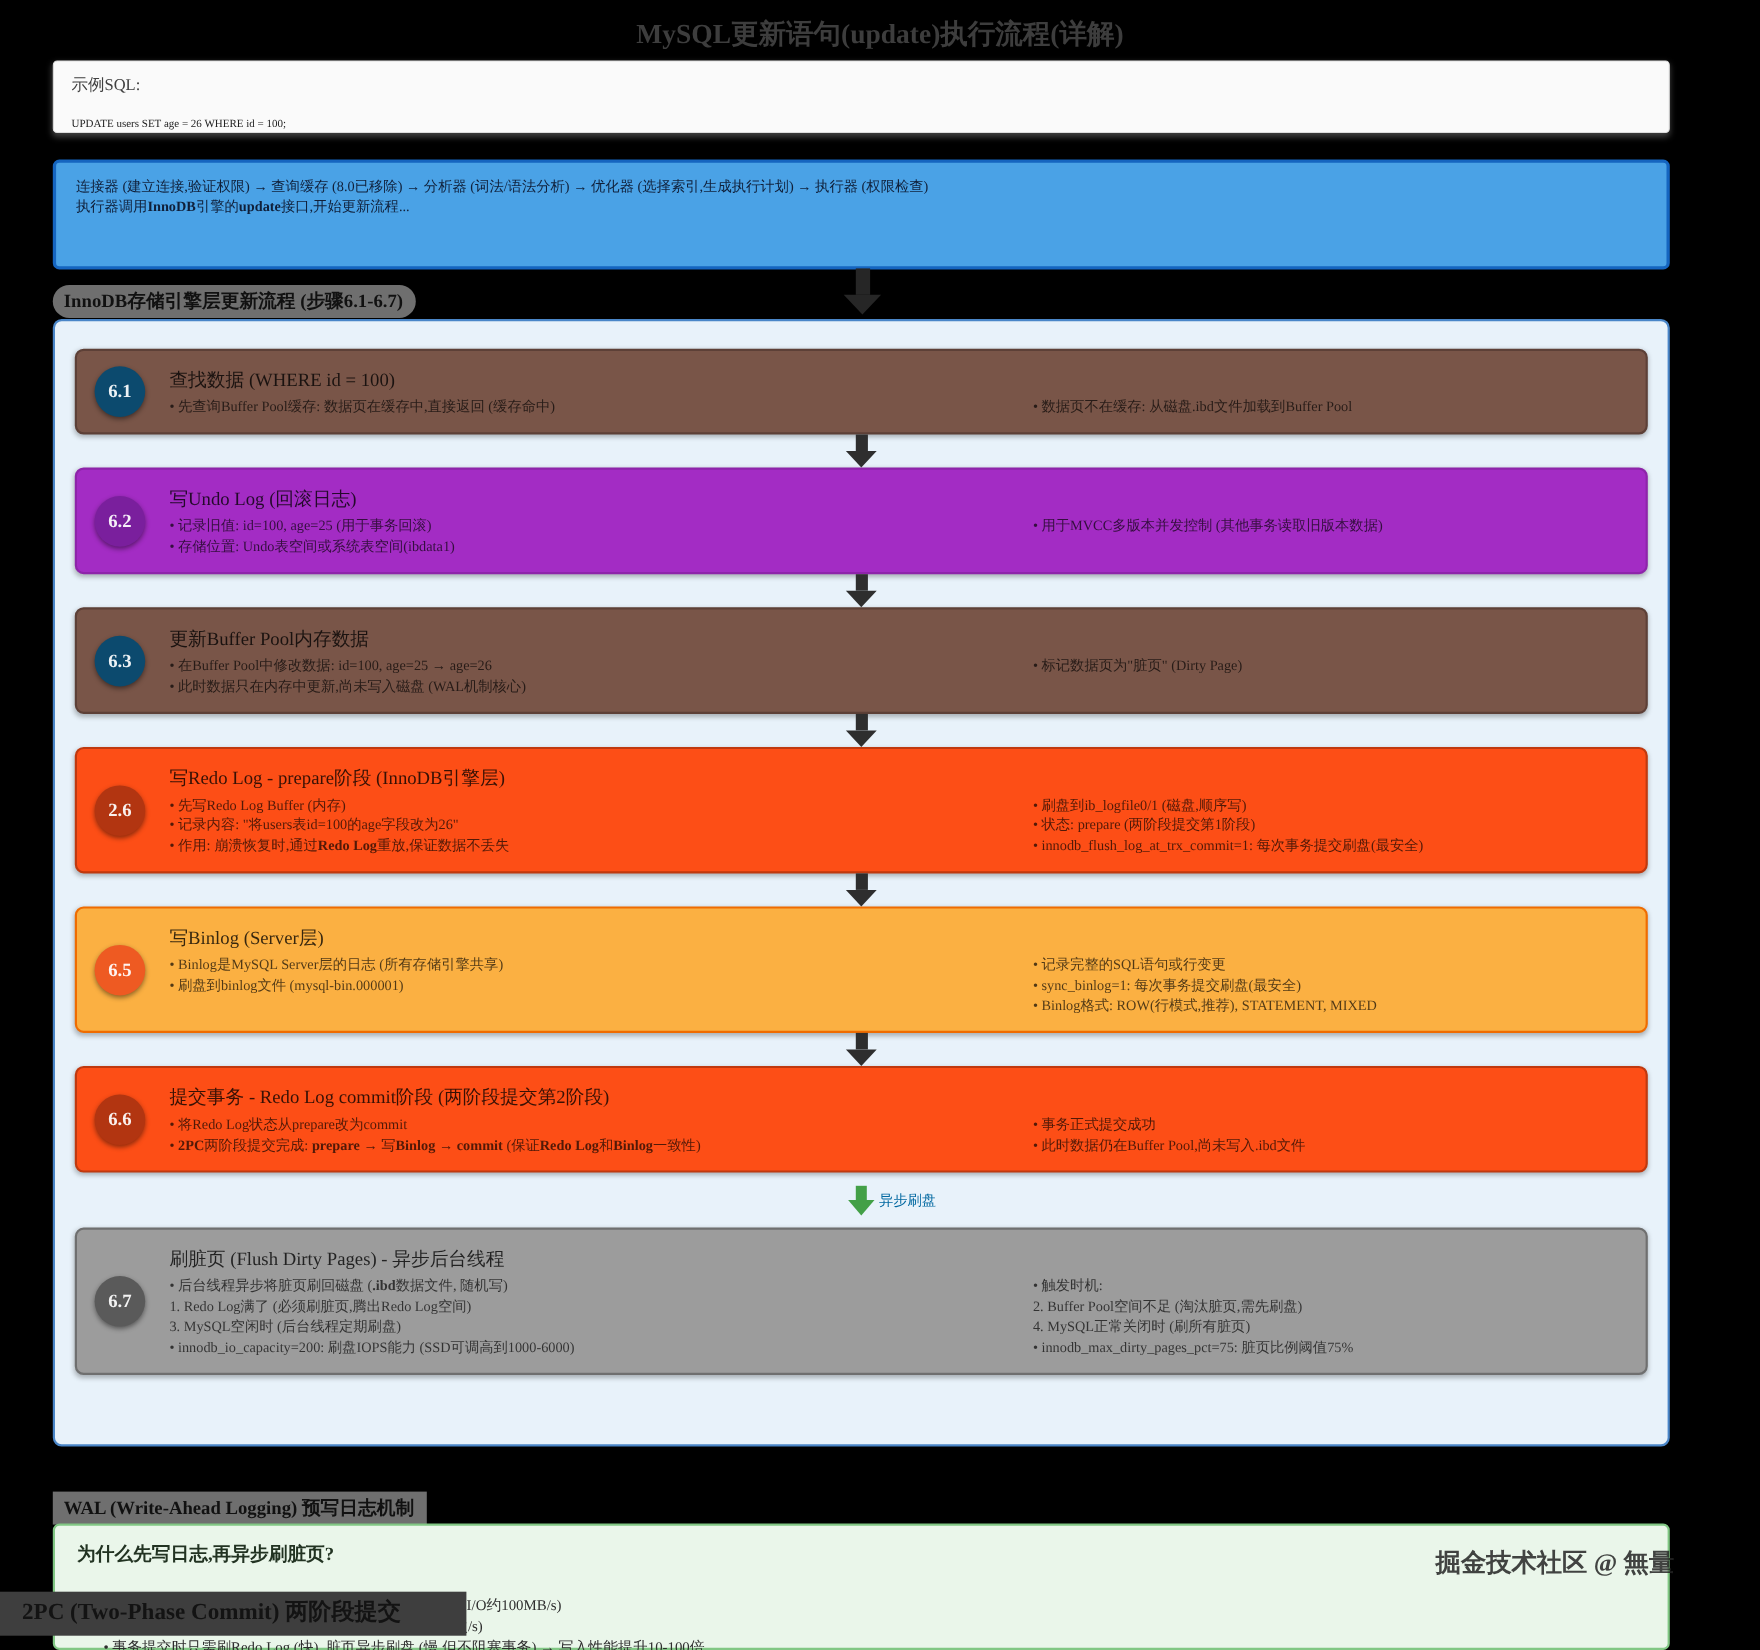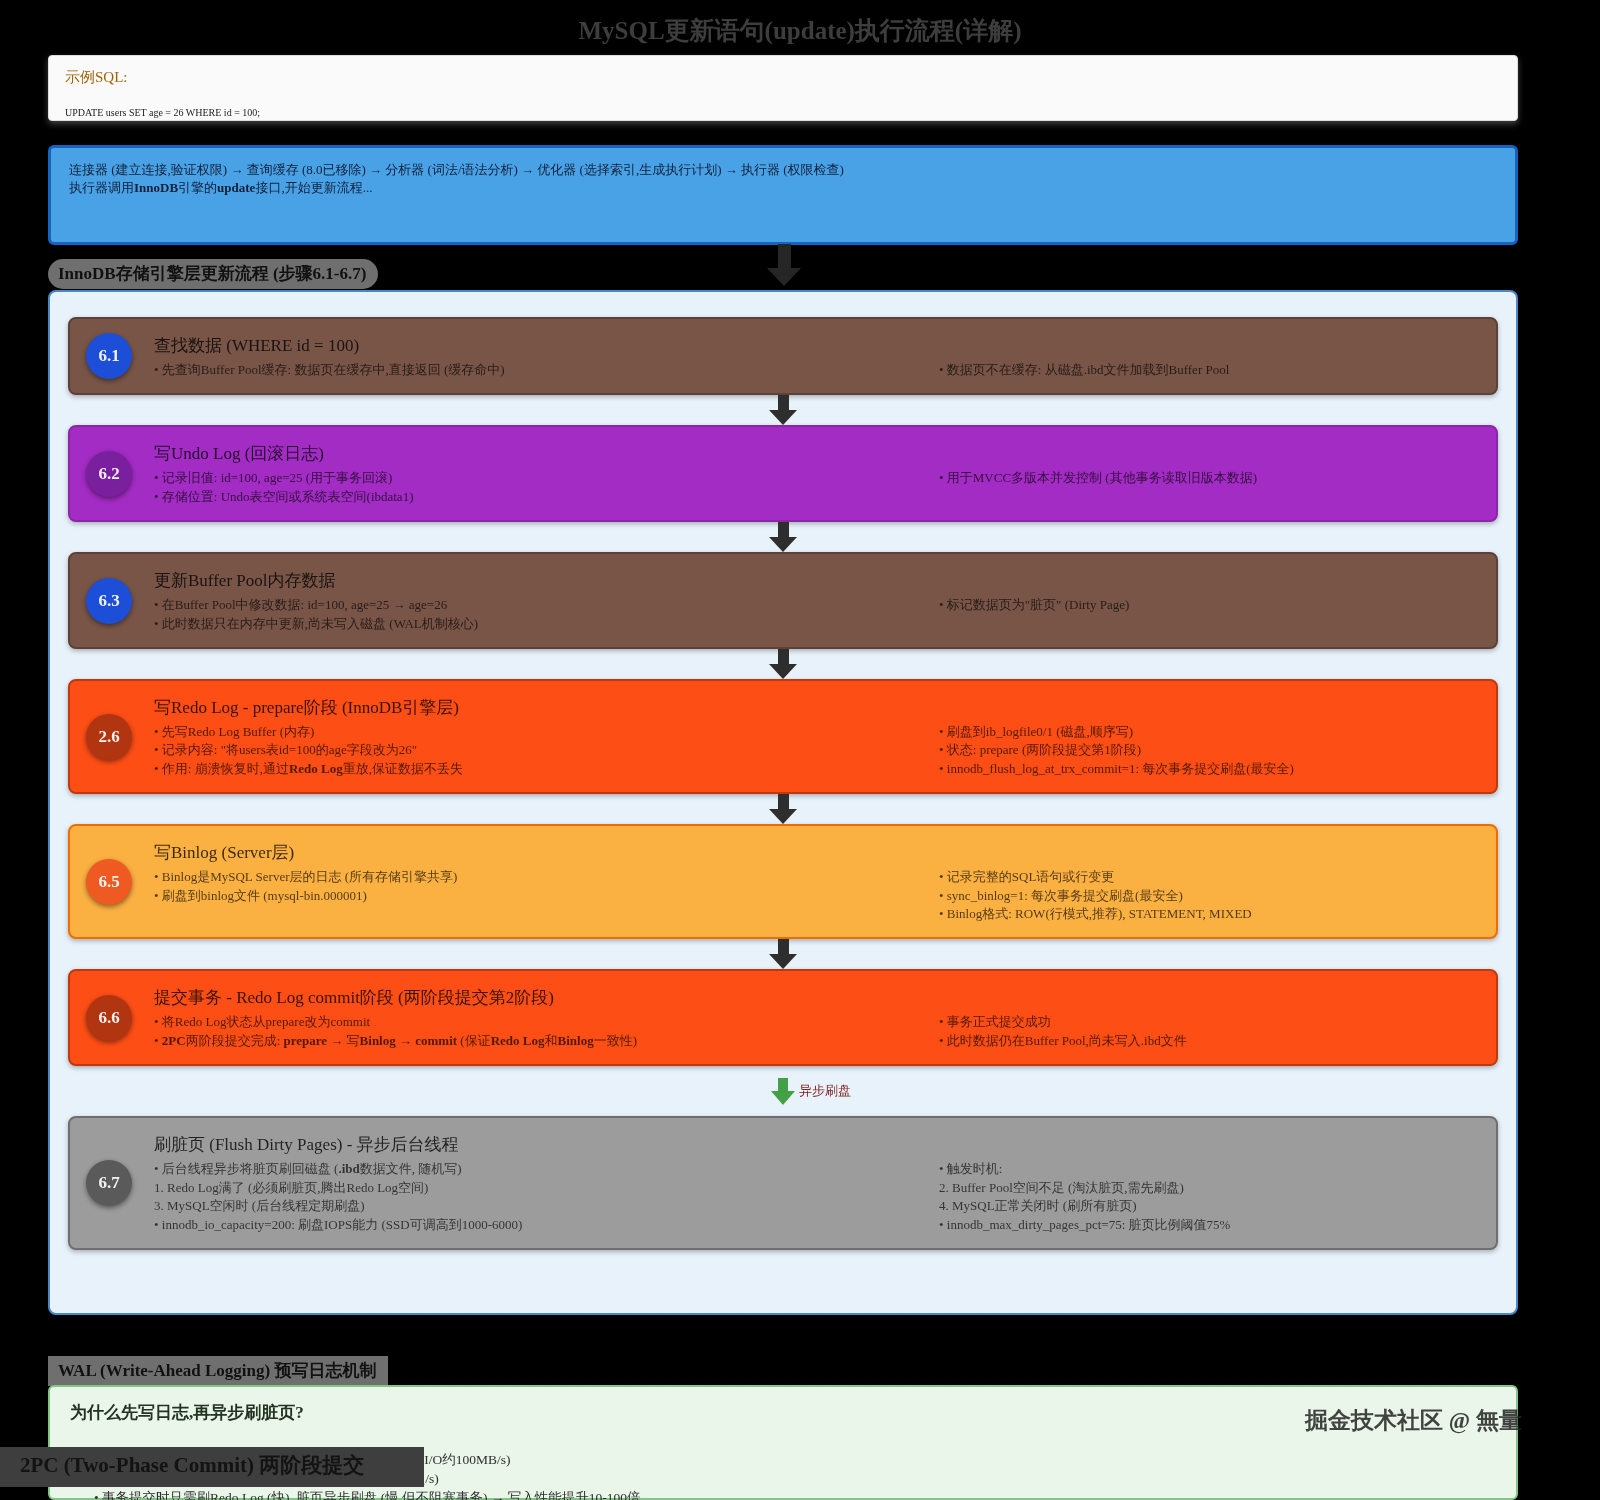--- a/index.html
+++ b/index.html
@@ -22,21 +22,21 @@
   
   .sql-box {
     position:absolute; top:55px; left:48px; width:1470px; height:66px;
     box-sizing:border-box;
     background:#fafafa;
     border:1px solid #dcdcdc;
     border-radius:4px;
     box-shadow:0 3px 6px rgba(120,120,120,0.55);
     padding:12px 16px;
   }
-  .sql-label { font-size:15px; color:#a16207; }
+  .sql-label { font-size:15px; color:#404040; }
   .sql-code  { font-size:10px; color:#222; margin-top:20px; }
 
   
   .blue-box {
     position:absolute; top:145px; left:48px; width:1470px; height:100px;
     box-sizing:border-box;
     background:#4aa2e6;
     border:3px solid #1565c0;
     border-radius:6px;
     padding:13px 18px;
@@ -80,21 +80,21 @@
   .green-gap { height:50px; position:relative; display:flex; justify-content:center; align-items:center; }
   .arrow-green .stem { width:10px; height:13px; background:#43a047; }
   .arrow-green .head {
     width:0; height:0;
     border-left:12px solid transparent; border-right:12px solid transparent;
     border-top:14px solid #43a047;
   }
   .green-label {
     position:absolute; left:calc(50% + 16px); top:50%;
     transform:translateY(-50%);
-    font-size:13px; color:#7f1d1d;
+    font-size:13px; color:#0369a1;
   }
 
   
   .flow-container {
     position:absolute; top:290px; left:48px; width:1470px; height:1025px;
     box-sizing:border-box;
     background:#e8f2fa;
     border:2px solid #4a86c8;
     border-radius:8px;
     padding:25px 18px 0 18px;
@@ -120,21 +120,21 @@
   }
   .step-body { flex:1; margin-left:22px; }
   .step-title {
     font-size:17px; color:rgba(0,0,0,0.78);
     line-height:26px; margin-bottom:2px;
   }
   .step-cols { display:grid; grid-template-columns:785px 1fr; }
   .bullet { font-size:13px; line-height:18.4px; color:rgba(0,0,0,0.68); }
 
   .theme-brown      { background:#795548; border:2px solid #5d4037; }
-  .theme-brown .badge      { background:#1d4ed8; }
+  .theme-brown .badge      { background:#0c4a6e; }
   .theme-purple     { background:#a32cc4; border:2px solid #8e24aa; }
   .theme-purple .badge     { background:#7a1f9d; }
   .theme-deeporange { background:#fd4e16; border:2px solid #c0390e; }
   .theme-deeporange .badge { background:#b23511; }
   .theme-orange     { background:#fbb042; border:2px solid #ef6c00; }
   .theme-orange .badge     { background:#ee5a22; }
   .theme-gray       { background:#9c9c9c; border:2px solid #6f6f6f; }
   .theme-gray .badge       { background:#5a5a5a; }
 
   

